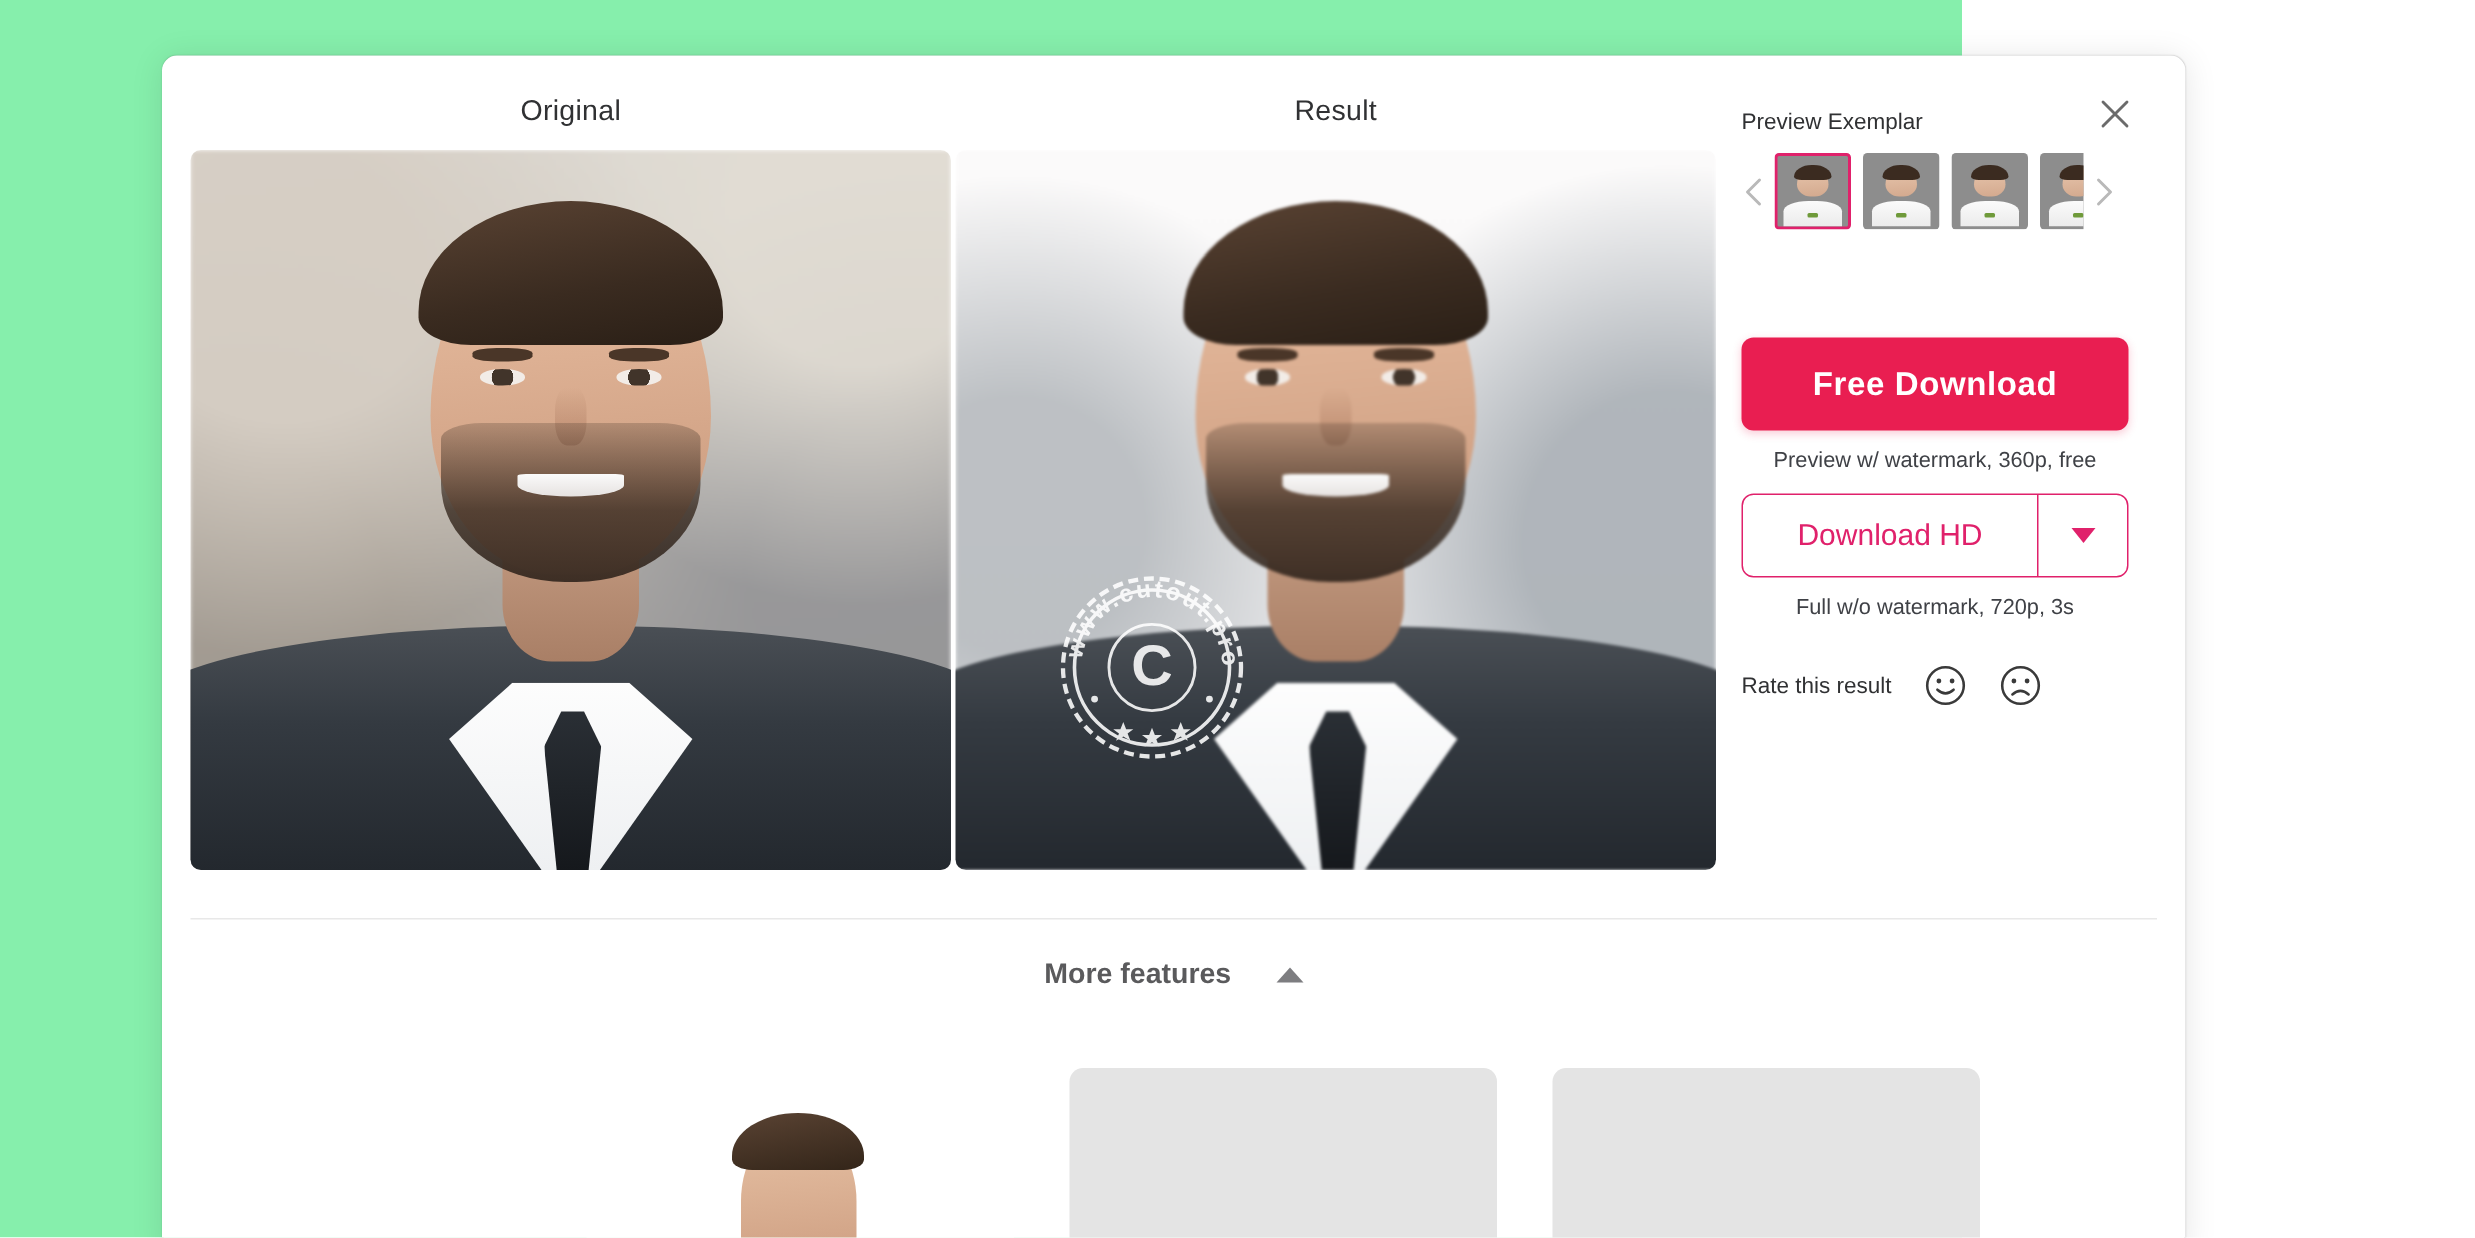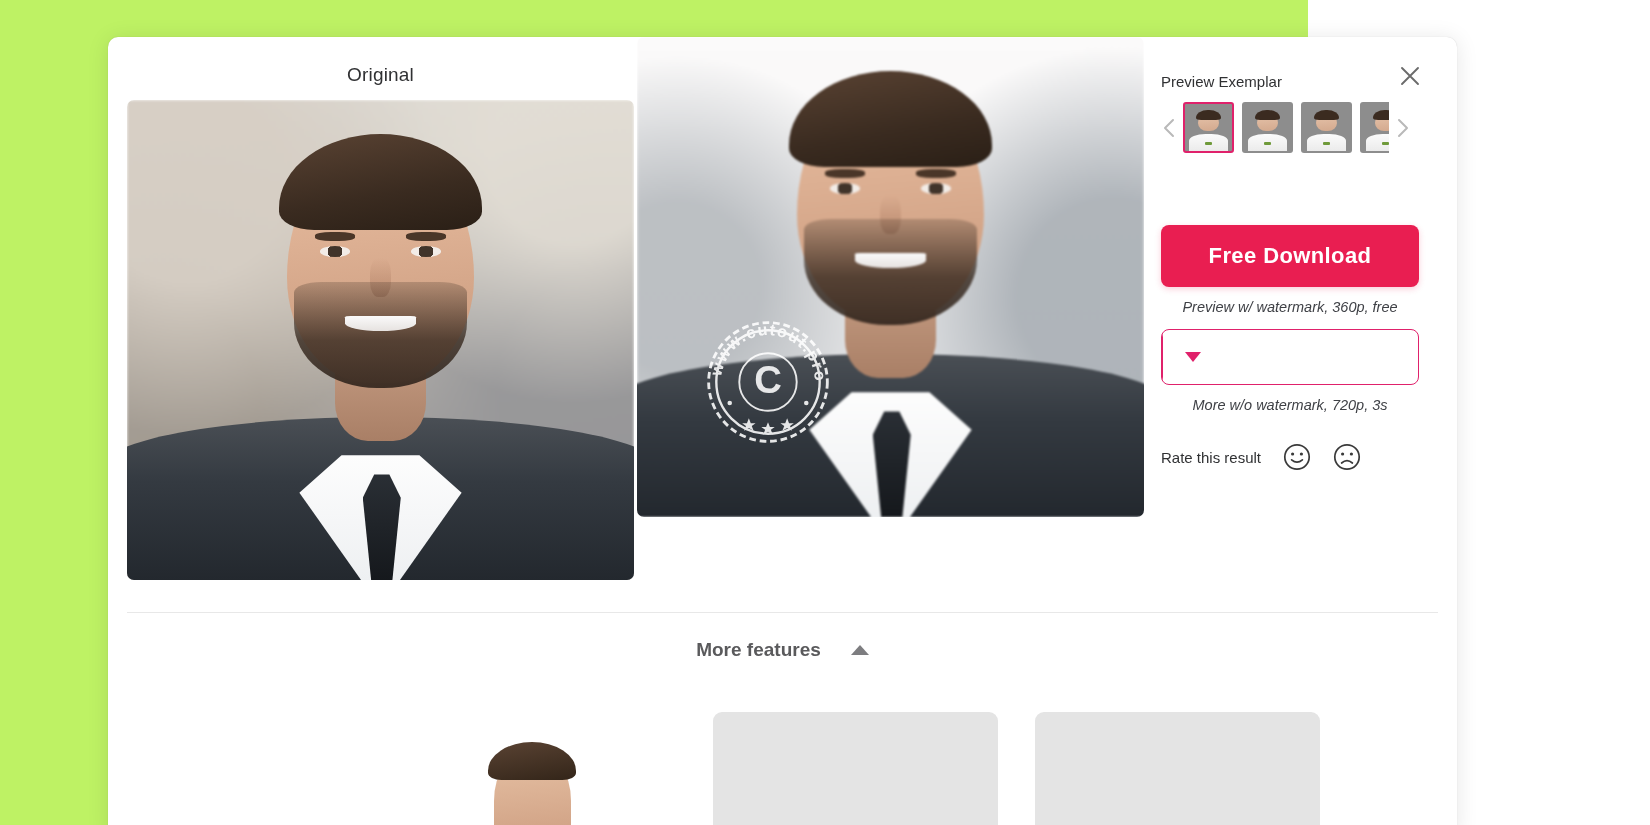--- a/index.html
+++ b/index.html
@@ -3,21 +3,21 @@
 <meta charset="utf-8">
 <style>
   * { box-sizing: border-box; margin: 0; padding: 0; }
   html, body {
     width: 1650px; height: 825px;
     background: #ffffff;
     font-family: "Liberation Sans", sans-serif;
     overflow: hidden;
   }
 
-  .page-root { position: relative; width: 1308px; height: 825px; background:#bef264; }
+  .page-root { position: relative; width: 1308px; height: 825px; background:#86efac; }
 
   
   .modal {
     position: absolute;
     left: 108px; top: 37px;
     width: 1349px; height: 800px;
     background: #ffffff;
     border-radius: 10px;
     box-shadow: 0 2px 22px rgba(0,0,0,0.10), 0 0 1px rgba(0,0,0,0.18);
     overflow: hidden;
@@ -200,21 +200,21 @@
     font-family: "Liberation Sans", sans-serif;
     font-size: 22px; font-weight: bold;
     letter-spacing: .4px;
     cursor: pointer;
     box-shadow: 0 2px 6px rgba(233,30,81,.22);
   }
 
   .hint {
     width: 258px; text-align: center;
     margin-top: 12px;
-    font-size: 14.5px; color: #3f4146; font-style: italic;
+    font-size: 14.5px; color: #3f4146;
   }
 
   .hd-group {
     margin-top: 14px;
     width: 258px; height: 56px;
     display: flex;
     border: 1px solid #E0216B;
     border-radius: 8px;
     overflow: hidden;
     background: #fff;
@@ -330,20 +330,21 @@
             <div class="eye l"></div>
             <div class="eye r"></div>
             <div class="nose"></div>
             <div class="beard"></div>
             <div class="mouth"></div>
           </div>
         </div>
       </div>
 
       <div class="pane result">
+        <div class="pane-title">Result</div>
         <div class="img-frame">
           <div class="photo blurry">
             <div class="bg-result"></div>
             <div class="suit"></div>
             <div class="neck"></div>
             <div class="shirt"></div>
             <div class="tie"></div>
             <div class="head"></div>
             <div class="hair"></div>
             <div class="brow l"></div>
@@ -426,26 +427,27 @@
             <path d="M2 2 L10 10 L2 18" stroke="#b9b9b9" stroke-width="2" fill="none" stroke-linecap="round" stroke-linejoin="round"></path>
           </svg>
         </div>
       </div>
 
       <button class="btn-free">Free Download</button>
 
       <div class="hint">Preview w/ watermark, 360p, free</div>
 
       <div class="hd-group">
+        <button class="hd-main">Download HD</button>
         <div class="hd-caret">
           <div class="caret-tri"></div>
         </div>
       </div>
 
-      <div class="hint">More w/o watermark, 720p, 3s</div>
+      <div class="hint">Full w/o watermark, 720p, 3s</div>
 
       <div class="rate-row">
         <div class="rate-label">Rate this result</div>
         <svg class="emoji" viewBox="0 0 28 28">
           <circle cx="14" cy="14" r="12.2" fill="none" stroke="#3a3a3a" stroke-width="1.7"></circle>
           <circle cx="9.6" cy="11" r="1.6" fill="#3a3a3a"></circle>
           <circle cx="18.4" cy="11" r="1.6" fill="#3a3a3a"></circle>
           <path d="M8.6 16.8 Q14 21.6 19.4 16.8" stroke="#3a3a3a" stroke-width="1.7" fill="none" stroke-linecap="round"></path>
         </svg>
         <svg class="emoji" viewBox="0 0 28 28">

